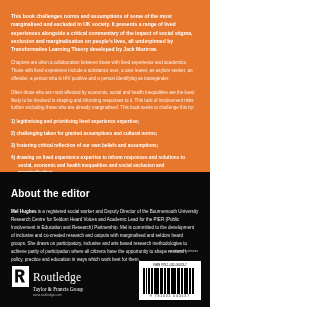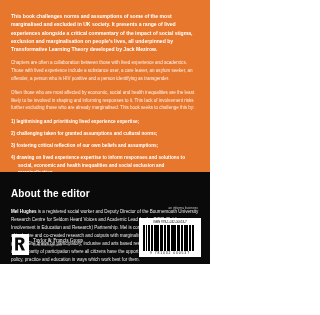--- a/index.html
+++ b/index.html
@@ -6,21 +6,21 @@
     margin: 0;
     padding: 0;
     background: #ffffff;
   }
   body {
     font-family: "Liberation Sans", sans-serif;
   }
   .cover {
     position: relative;
     width: 210px;
-    height: 264px;
+    height: 307px;
     overflow: hidden;
     background: #0a0a0a;
   }
 
   
   .blurb-panel {
     position: absolute;
     left: 0;
     top: 0;
     width: 210px;
@@ -240,20 +240,21 @@
   <div class="footer">
 
     <div class="logo-block">
       <span class="logo-mark">
         <svg width="17" height="21" viewBox="0 0 17 21" xmlns="http://www.w3.org/2000/svg">
           <rect x="0" y="0" width="17" height="21" fill="#ffffff"></rect>
           <path d="M3.2 3.6 h5.1 c2.7 0 4.2 1.3 4.2 3.4 c0 1.7 -1.0 2.8 -2.5 3.2 l3.0 6.2 h-3.2 l-2.6 -5.7 h-1.2 v5.7 h-2.8 z M6.0 5.8 v2.9 h1.6 c1.1 0 1.8 -0.5 1.8 -1.5 c0 -0.9 -0.6 -1.4 -1.8 -1.4 z" fill="#0a0a0a"></path>
         </svg>
       </span>
       <span class="logo-words">
+        <span class="logo-name">Routledge</span>
         <div class="logo-sub">Taylor &amp; Francis Group</div>
         <div class="logo-url">www.routledge.com</div>
       </span>
     </div>
 
     <div class="informa">an informa business</div>
 
     <div class="barcode-box">
       <div class="barcode-isbn">ISBN 978-1-032-00053-7</div>
       <div class="barcode-bars">

